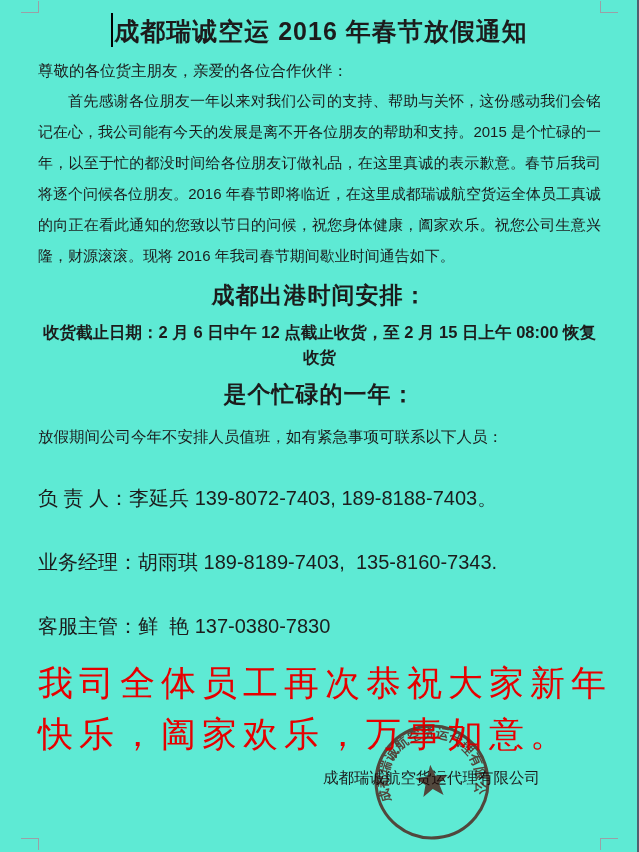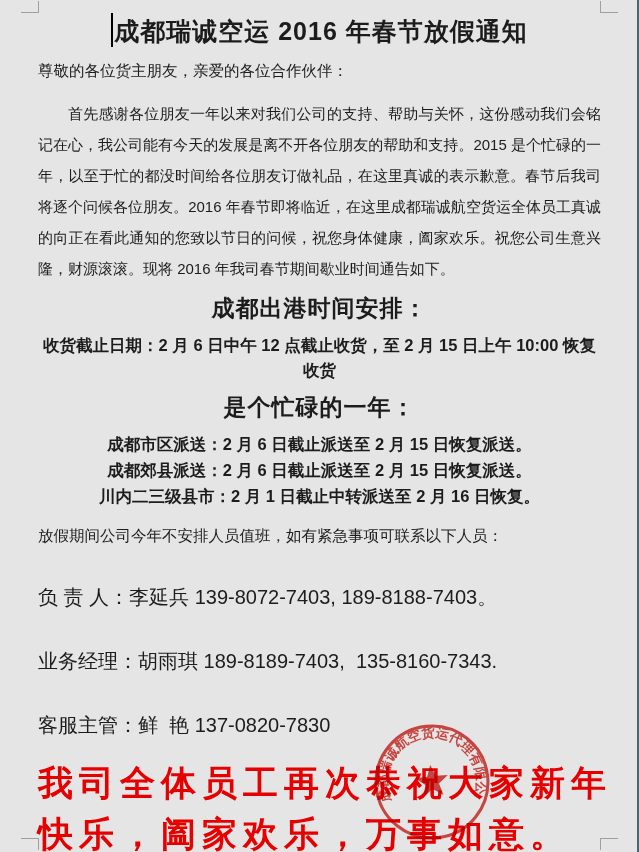--- a/index.html
+++ b/index.html
@@ -1,19 +1,19 @@
 <!DOCTYPE html>
 <html><head>
 <meta charset="utf-8">
 <style>
   html,body{margin:0;padding:0;background:#ffffff;}
   .page{
     position:relative;
     width:639px;height:852px;
-    background:#e5e5e5;
+    background:#5eead4;
     overflow:hidden;
     font-family:"Liberation Sans","DejaVu Sans",sans-serif;
     color:#1c1c1c;
     box-sizing:border-box;
   }
   .window-edge{
     position:absolute;top:0;right:0;width:2px;height:852px;
     background:#506070;
   }
   
@@ -28,21 +28,21 @@
   .title-row{text-align:center;margin-bottom:13px;white-space:nowrap;}
   .text-cursor{
     display:inline-block;width:2px;height:34px;background:#000;
     vertical-align:-7px;margin-right:1px;
   }
   .doc-title{
     font-size:25px;font-weight:bold;letter-spacing:1px;
     font-family:"Liberation Sans","DejaVu Sans",sans-serif;
   }
 
-  .greeting{font-size:15.5px;margin-bottom:16px;}
+  .greeting{font-size:15.5px;margin-bottom:3px;}
 
   .intro{
     font-size:15px;line-height:31px;text-align:justify;
     text-indent:2em;margin:0;
   }
 
   .section-heading{
     text-align:center;font-size:23px;font-weight:bold;
     margin:9px 0 9px 0;letter-spacing:1px;
   }
@@ -55,21 +55,21 @@
   .duty-note{font-size:15.5px;margin-top:17px;}
 
   .contact-line{
     font-size:20px;margin-top:37px;white-space:pre-wrap;
   }
 
   .red-wishes{
     margin-top:18px;
     color:#e60000;
     font-family:"DejaVu Serif","Liberation Serif",serif;
-    font-weight:bold;
+    font-weight:normal;
     font-size:35px;
     line-height:51px;
     letter-spacing:6px;
     white-space:nowrap;
   }
 
   .sig-company{
     margin-top:8px;font-size:15.5px;text-align:right;padding-right:61px;
   }
 
@@ -94,34 +94,29 @@
 
   <div class="content">
 
     <div class="title-row"><span class="text-cursor"></span><span class="doc-title">成都瑞诚空运 2016 年春节放假通知</span></div>
 
     <div class="greeting">尊敬的各位货主朋友，亲爱的各位合作伙伴：</div>
 
     <p class="intro">首先感谢各位朋友一年以来对我们公司的支持、帮助与关怀，这份感动我们会铭记在心，我公司能有今天的发展是离不开各位朋友的帮助和支持。2015 是个忙碌的一年，以至于忙的都没时间给各位朋友订做礼品，在这里真诚的表示歉意。春节后我司将逐个问候各位朋友。2016 年春节即将临近，在这里成都瑞诚航空货运全体员工真诚的向正在看此通知的您致以节日的问候，祝您身体健康，阖家欢乐。祝您公司生意兴隆，财源滚滚。现将 2016 年我司春节期间歇业时间通告如下。</p>
 
     <div class="section-heading">成都出港时间安排：</div>
-    <div class="bold-line">收货截止日期：2 月 6 日中午 12 点截止收货，至 2 月 15 日上午 10:00 恢复收货</div>
+    <div class="bold-line">收货截止日期：2 月 6 日中午 12 点截止收货，至 2 月 15 日上午 08:00 恢复收货</div>
 
     <div class="section-heading">是个忙碌的一年：</div>
-    <div class="inbound-lines">
-      <div class="bold-line">成都市区派送：2 月 6 日截止派送至 2 月 15 日恢复派送。</div>
-      <div class="bold-line">成都郊县派送：2 月 6 日截止派送至 2 月 15 日恢复派送。</div>
-      <div class="bold-line">川内二三级县市：2 月 1 日截止中转派送至 2 月 16 日恢复。</div>
-    </div>
 
     <div class="duty-note">放假期间公司今年不安排人员值班，如有紧急事项可联系以下人员：</div>
 
     <div class="contact-line">负 责 人：李延兵 139-8072-7403, 189-8188-7403。</div>
     <div class="contact-line">业务经理：胡雨琪 189-8189-7403,  135-8160-7343.</div>
-    <div class="contact-line">客服主管：鲜  艳 137-0820-7830</div>
+    <div class="contact-line">客服主管：鲜  艳 137-0380-7830</div>
 
     <div class="red-wishes">
       <div>我司全体员工再次恭祝大家新年</div>
       <div>快乐，阖家欢乐，万事如意。</div>
     </div>
 
     <div class="sig-company">成都瑞诚航空货运代理有限公司</div>
 
   </div>
 

